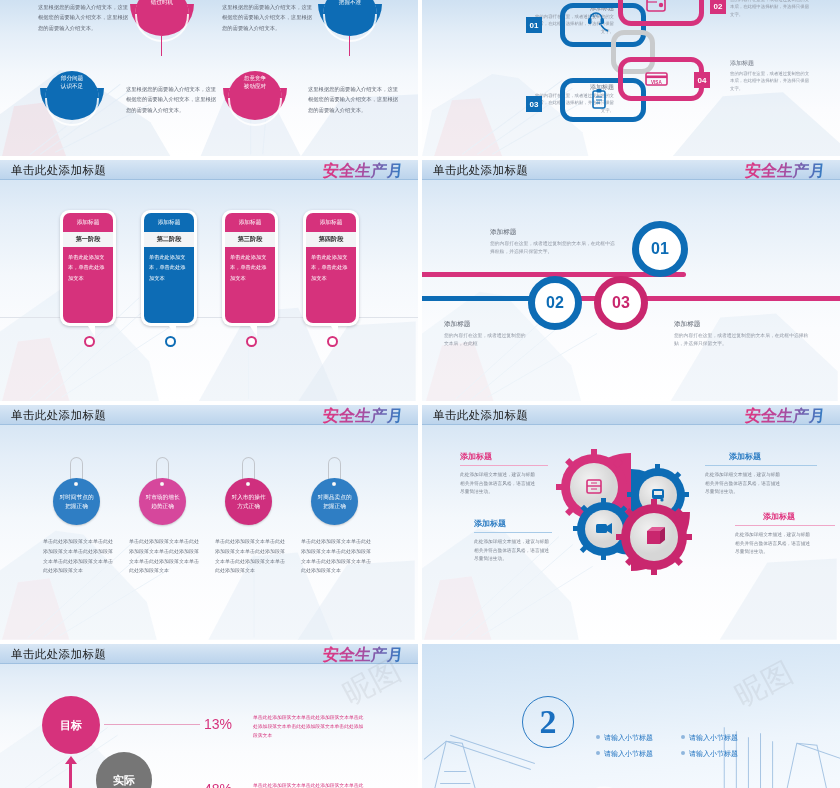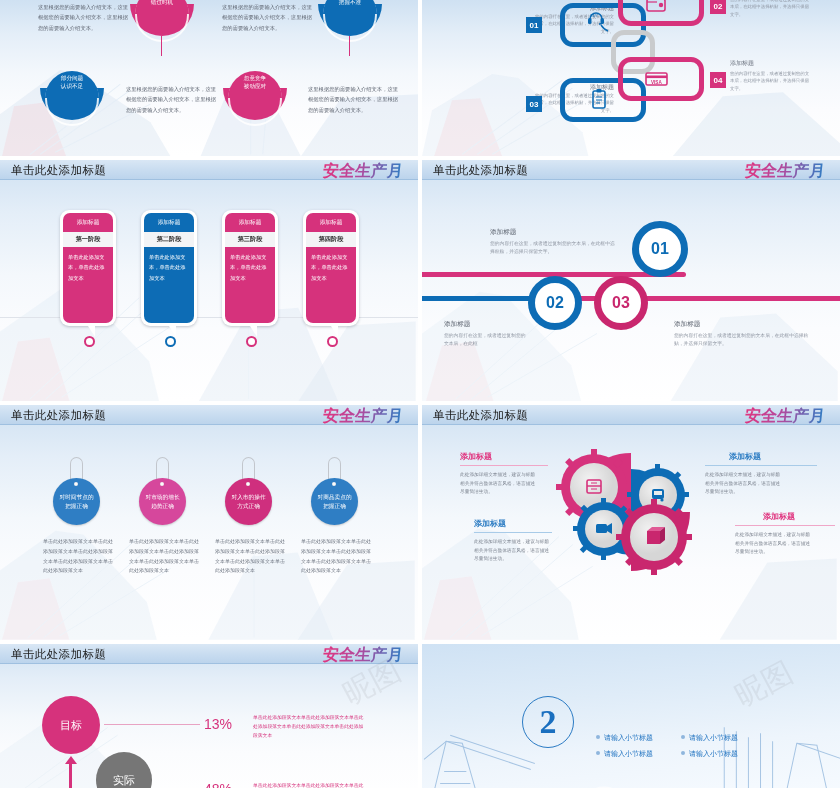--- a/index.html
+++ b/index.html
@@ -86,21 +86,21 @@
               background:#fff; box-shadow:0 0 0 1px rgba(0,0,0,.06) inset; }
   .s5 .string { position:absolute; width:13px; height:22px; border:1px solid #c2c6cc;
                 border-bottom:none; border-radius:8px 8px 0 0; }
   .s5 .p { position:absolute; width:70px; font-size:5px; line-height:1.95; color:#6f7682; }
   .s6 .h { position:absolute; font-size:8px; font-weight:bold; }
   .s6 .p { position:absolute; width:76px; font-size:4.7px; line-height:1.85; color:#7b828e; }
   .s6 .lead { position:absolute; height:1px; }
 
   
   .s7 .bubble { position:absolute; border-radius:50%; display:flex;
-                align-items:center; justify-content:center; color:#fff; font-weight:normal; }
+                align-items:center; justify-content:center; color:#fff; font-weight:bold; }
   .s7 .lead { position:absolute; height:1px; background:#e8a3c3; }
   .s7 .pct { position:absolute; font-size:14px; color:#d6327c; font-weight:300; }
   .s7 .p { position:absolute; width:112px; font-size:4.8px; line-height:1.85; color:#d6327c; }
   .s7 .arrow { position:absolute; width:0;height:0; border-left:6px solid transparent;
                border-right:6px solid transparent; border-bottom:8px solid #d6327c; }
   .s7 .stem { position:absolute; width:3px; background:#d6327c; }
 
   
   .s8 { background:linear-gradient(175deg,#cfe2f4 0%,#dfecf8 35%,#eef5fc 65%,#f7fbff 100%); }
   .s8 .bignum { position:absolute; width:52px; height:52px; border-radius:50%;
@@ -209,21 +209,21 @@
       <rect x="9.5" y="1" width="5" height="3.4" rx="1" fill="#0d6cb5"></rect>
       <path d="M9 9h6M9 12h6M9 15h4" stroke="#0d6cb5" stroke-width="1.2"></path>
     </svg>
 
     <div class="rr pink" style="left:196px; top:57px;"></div>
     <svg class="ico" style="left:222px; top:68px;" viewBox="0 0 26 22">
       <rect x="2" y="5" width="21" height="12" rx="1.5" fill="none" stroke="#d6327c" stroke-width="1.6"></rect>
       <rect x="2" y="7.5" width="21" height="2.6" fill="#d6327c"></rect>
       <text x="7" y="16" font-size="4.6" fill="#d6327c" font-weight="bold">VISA</text>
     </svg>
-    <div class="num pink" style="left:288px; top:72px;">04</div>
+    <div class="num pink" style="left:272px; top:72px;">04</div>
     <div class="cap-t" style="left:308px; top:59px;">添加标题</div>
     <div class="cap-b" style="left:308px; top:70px;">您的内容打在这里，或者通过复制您的文本后，在此框中选择粘贴，并选择只保留文字。</div>
   </div>
 
   <div class="slide s3">
     <div class="sky"></div>
     <div class="hdr"></div>
     <div class="hdr-title">单击此处添加标题</div>
     <svg class="logo" viewBox="0 0 96 19">
       <defs>

